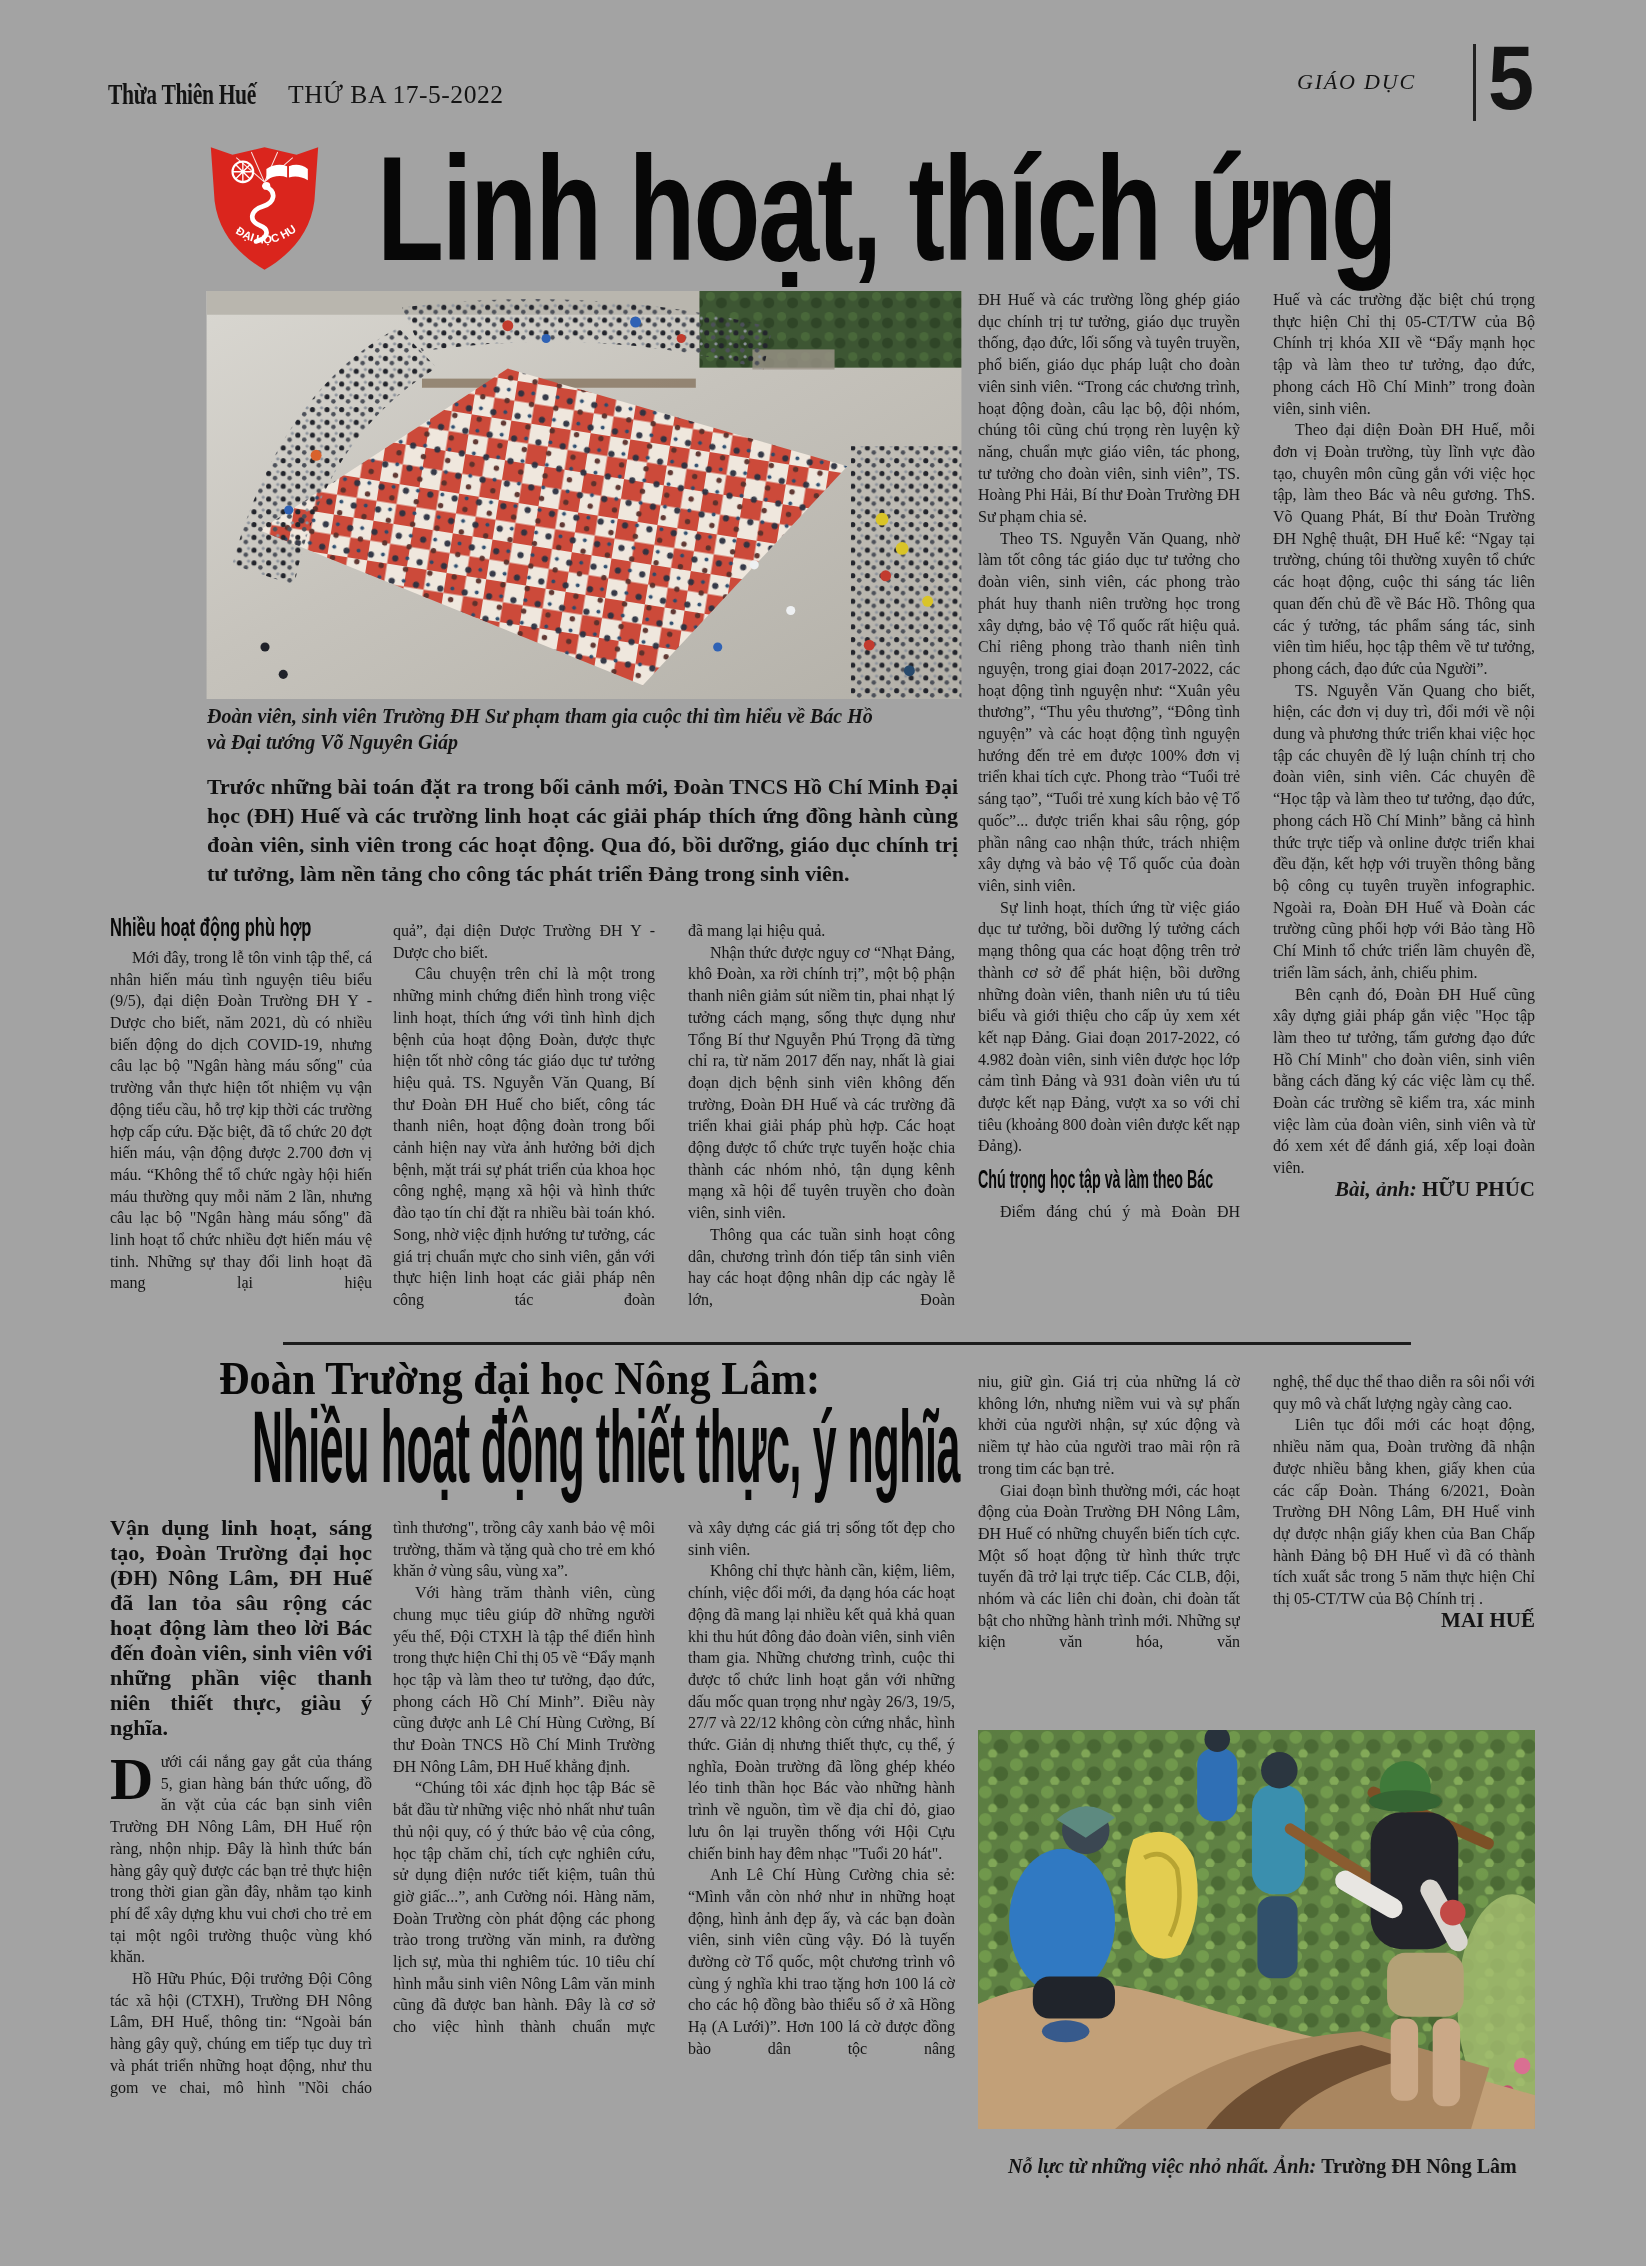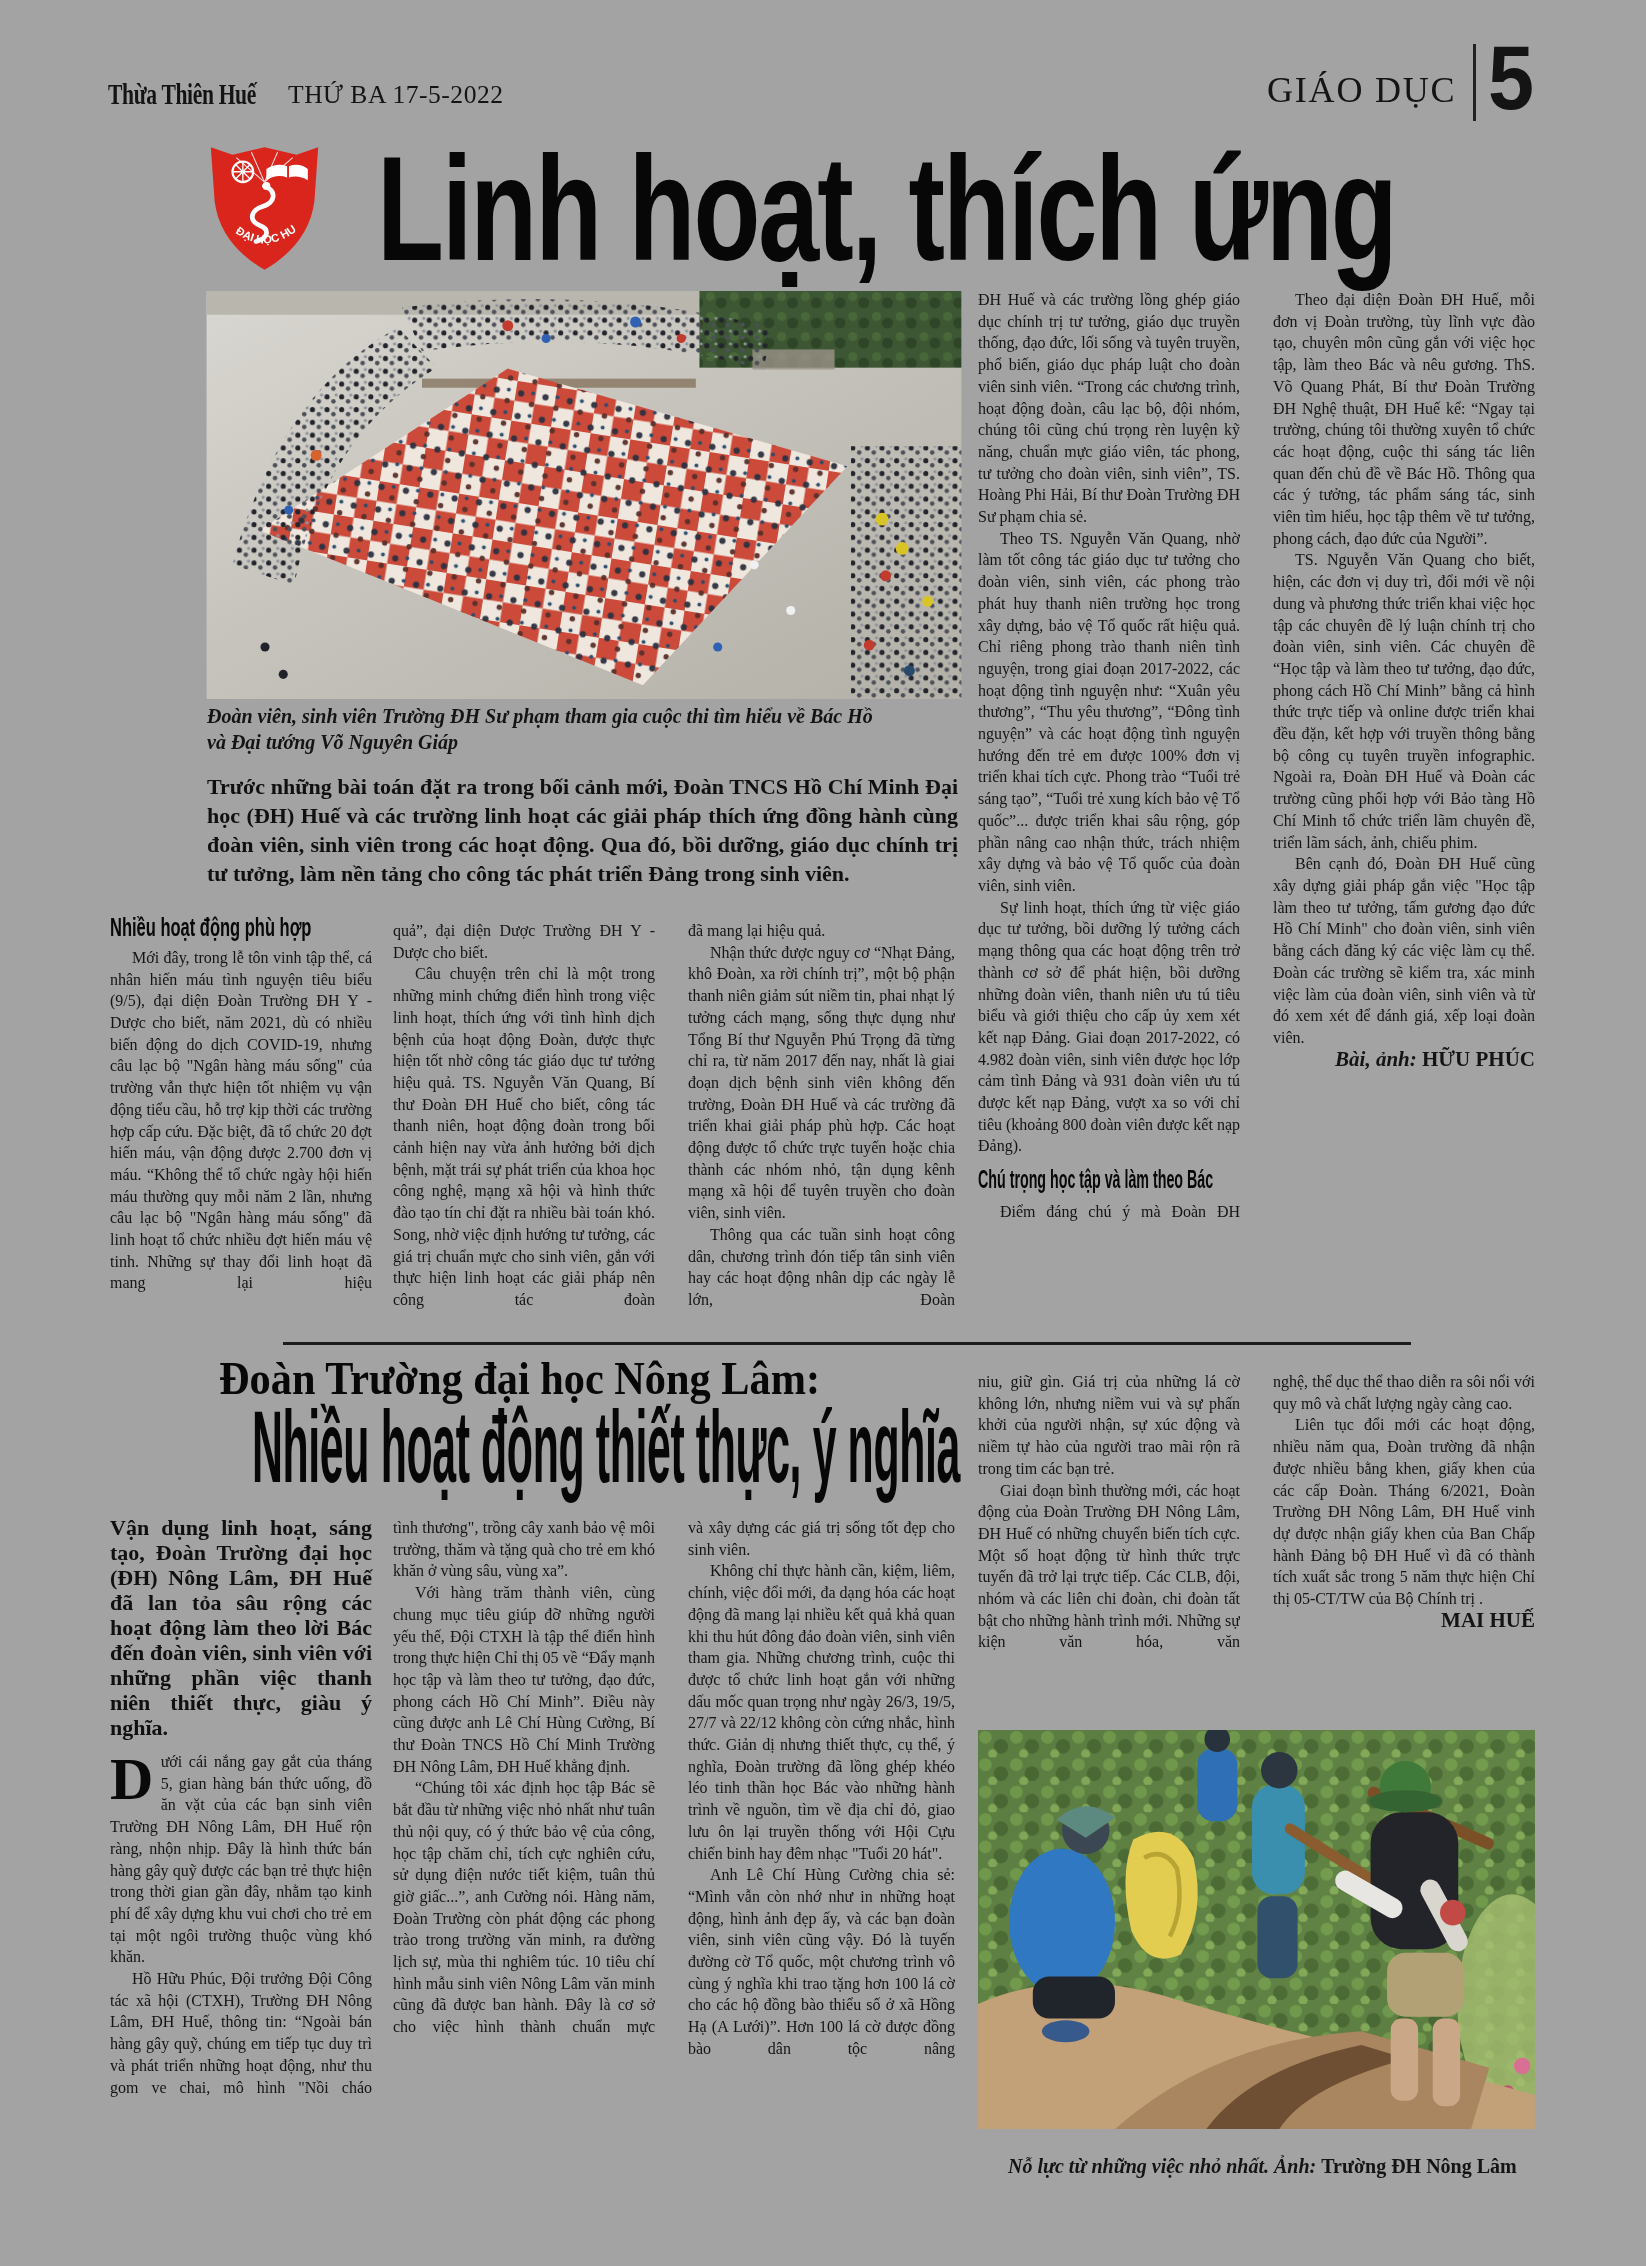--- a/index.html
+++ b/index.html
@@ -4,21 +4,21 @@
 <style>
   html,body{margin:0;padding:0;background:#888;}
   .page{position:relative;width:1647px;height:2267px;background:#a3a3a3;overflow:hidden;
         font-family:"Liberation Serif",serif;color:#141414;}
   .abs{position:absolute;}
 
   
   .nameplate{left:108px;top:77px;font-size:30px;font-weight:bold;white-space:nowrap;
              transform:scaleX(.72);transform-origin:left top;letter-spacing:-0.5px;}
   .edition-date{left:288px;top:80px;font-size:25.6px;letter-spacing:0.5px;white-space:nowrap;}
-  .section-label{left:1267px;top:69px;font-size:36px;letter-spacing:1.8px;white-space:nowrap;}
+  .section-label{left:1297px;top:69px;font-size:22px;letter-spacing:1.8px;white-space:nowrap;font-style:italic;}
   .section-bar{left:1473px;top:44px;width:2.7px;height:77px;background:#222;}
   .page-number{left:1488px;top:33px;font-size:90px;font-weight:bold;
                font-family:"Liberation Sans",sans-serif;transform:scaleX(.92);transform-origin:left top;line-height:1;}
 
   
   .headline1{left:377px;top:135px;font-family:"Liberation Sans",sans-serif;font-weight:bold;
              font-size:148px;line-height:1;white-space:nowrap;letter-spacing:-2.7px;
              transform:scaleX(.74);transform-origin:left top;color:#070707;}
   .kicker{left:219px;top:1352px;font-size:46px;font-weight:bold;white-space:nowrap;
           transform:scaleX(.92);transform-origin:left top;color:#080808;}
@@ -178,20 +178,21 @@
     <p class="runon">Thông qua các tuần sinh hoạt công dân, chương trình đón tiếp tân sinh viên hay các hoạt động nhân dịp các ngày lễ lớn, Đoàn</p>
   </div>
   <div class="abs col c-a1c4">
     <p class="cont">ĐH Huế và các trường lồng ghép giáo dục chính trị tư tưởng, giáo dục truyền thống, đạo đức, lối sống và tuyên truyền, phổ biến, giáo dục pháp luật cho đoàn viên sinh viên. “Trong các chương trình, hoạt động đoàn, câu lạc bộ, đội nhóm, chúng tôi cũng chú trọng rèn luyện kỹ năng, chuẩn mực giáo viên, tác phong, tư tưởng cho đoàn viên, sinh viên”, TS. Hoàng Phi Hải, Bí thư Đoàn Trường ĐH Sư phạm chia sẻ.</p>
     <p>Theo TS. Nguyễn Văn Quang, nhờ làm tốt công tác giáo dục tư tưởng cho đoàn viên, sinh viên, các phong trào phát huy thanh niên trường học trong xây dựng, bảo vệ Tổ quốc rất hiệu quả. Chỉ riêng phong trào thanh niên tình nguyện, trong giai đoạn 2017-2022, các hoạt động tình nguyện như: “Xuân yêu thương”, “Thu yêu thương”, “Đông tình nguyện” và các hoạt động tình nguyện hướng đến trẻ em được 100% đơn vị triển khai tích cực. Phong trào “Tuổi trẻ sáng tạo”, “Tuổi trẻ xung kích bảo vệ Tổ quốc”... được triển khai sâu rộng, góp phần nâng cao nhận thức, trách nhiệm xây dựng và bảo vệ Tổ quốc của đoàn viên, sinh viên.</p>
     <p>Sự linh hoạt, thích ứng từ việc giáo dục tư tưởng, bồi dưỡng lý tưởng cách mạng thông qua các hoạt động trên trở thành cơ sở để phát hiện, bồi dưỡng những đoàn viên, thanh niên ưu tú tiêu biểu và giới thiệu cho cấp ủy xem xét kết nạp Đảng. Giai đoạn 2017-2022, có 4.982 đoàn viên, sinh viên được học lớp cảm tình Đảng và 931 đoàn viên ưu tú được kết nạp Đảng, vượt xa so với chỉ tiêu (khoảng 800 đoàn viên được kết nạp Đảng).</p>
     <span class="subhead s2">Chú trọng học tập và làm theo Bác</span>
     <p class="runon">Điểm đáng chú ý mà Đoàn ĐH</p>
   </div>
   <div class="abs col c-a1c5">
+    <p class="cont">Huế và các trường đặc biệt chú trọng thực hiện Chỉ thị 05-CT/TW của Bộ Chính trị khóa XII về “Đẩy mạnh học tập và làm theo tư tưởng, đạo đức, phong cách Hồ Chí Minh” trong đoàn viên, sinh viên.</p>
     <p>Theo đại diện Đoàn ĐH Huế, mỗi đơn vị Đoàn trường, tùy lĩnh vực đào tạo, chuyên môn cũng gắn với việc học tập, làm theo Bác và nêu gương. ThS. Võ Quang Phát, Bí thư Đoàn Trường ĐH Nghệ thuật, ĐH Huế kể: “Ngay tại trường, chúng tôi thường xuyên tổ chức các hoạt động, cuộc thi sáng tác liên quan đến chủ đề về Bác Hồ. Thông qua các ý tưởng, tác phẩm sáng tác, sinh viên tìm hiểu, học tập thêm về tư tưởng, phong cách, đạo đức của Người”.</p>
     <p>TS. Nguyễn Văn Quang cho biết, hiện, các đơn vị duy trì, đổi mới về nội dung và phương thức triển khai việc học tập các chuyên đề lý luận chính trị cho đoàn viên, sinh viên. Các chuyên đề “Học tập và làm theo tư tưởng, đạo đức, phong cách Hồ Chí Minh” bằng cả hình thức trực tiếp và online được triển khai đều đặn, kết hợp với truyền thông bằng bộ công cụ tuyên truyền infographic. Ngoài ra, Đoàn ĐH Huế và Đoàn các trường cũng phối hợp với Bảo tàng Hồ Chí Minh tổ chức triển lãm chuyên đề, triển lãm sách, ảnh, chiếu phim.</p>
     <p>Bên cạnh đó, Đoàn ĐH Huế cũng xây dựng giải pháp gắn việc "Học tập làm theo tư tưởng, tấm gương đạo đức Hồ Chí Minh" cho đoàn viên, sinh viên bằng cách đăng ký các việc làm cụ thể. Đoàn các trường sẽ kiểm tra, xác minh việc làm của đoàn viên, sinh viên và từ đó xem xét để đánh giá, xếp loại đoàn viên.</p>
     <p class="byline">
       <span class="pre">Bài, ảnh:</span>
       <span>HỮU PHÚC</span>
     </p>
   </div>
 
   <div class="abs separator"></div>

